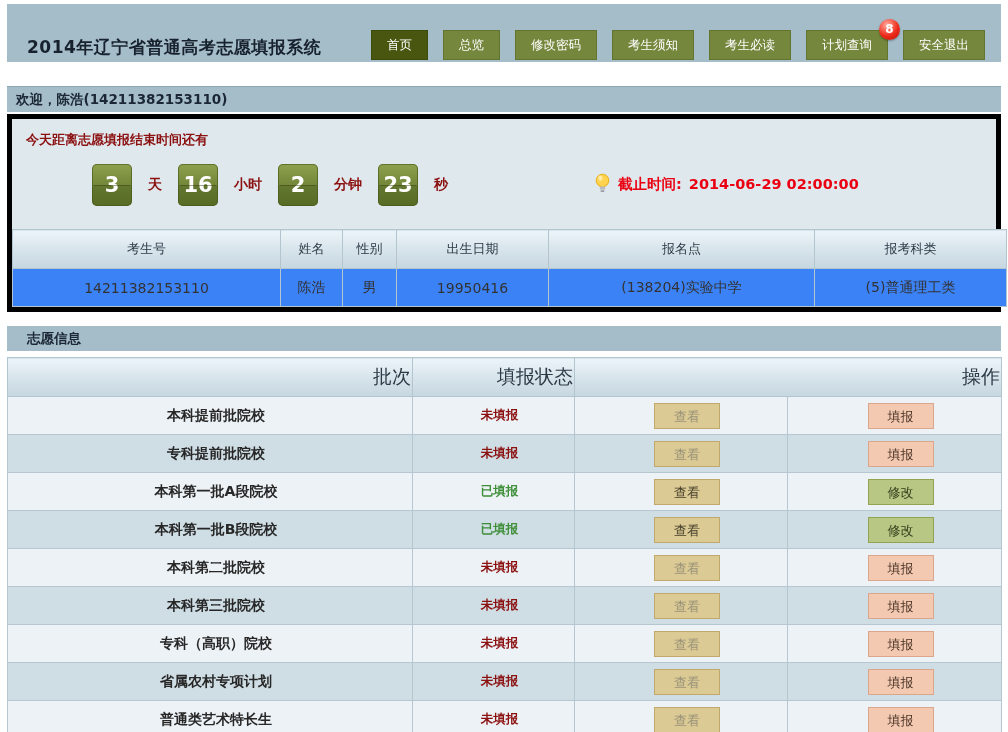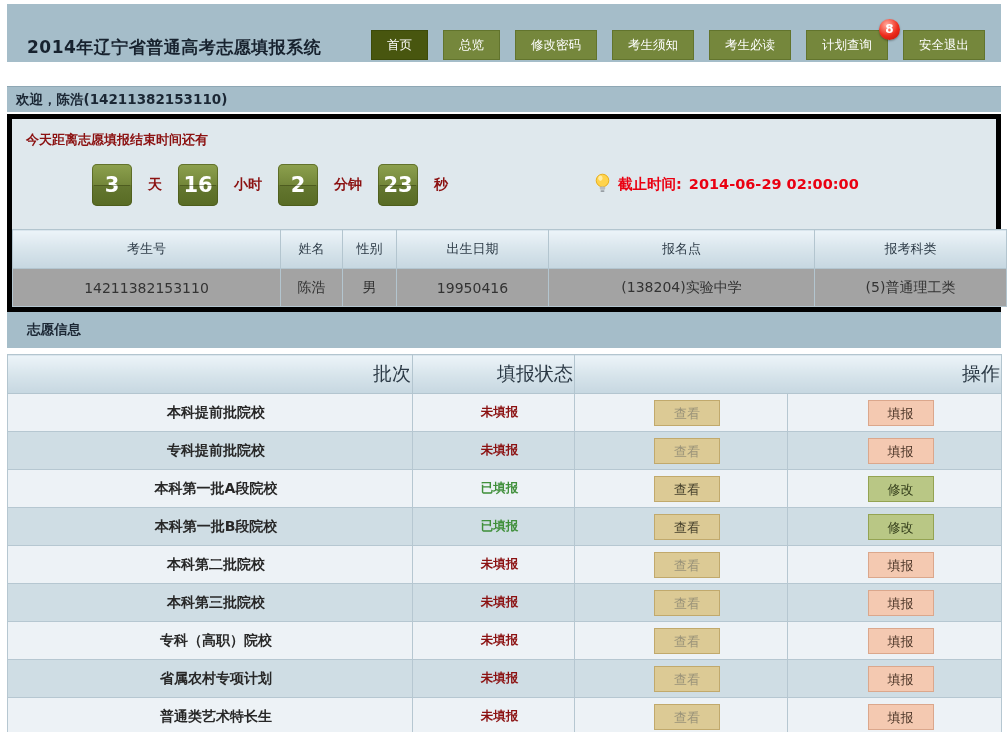--- a/index.html
+++ b/index.html
@@ -53,27 +53,27 @@
   .deadline{
     position:absolute;left:582px;top:24px;display:flex;align-items:center;gap:7px;
     font-size:14.5px;font-weight:bold;color:#ea0011;
   }
   .student-table{width:100%;border-collapse:collapse;margin-top:8px;table-layout:fixed;padding-left:12px;}
   .student-table th{
     height:36px;background:linear-gradient(180deg,#ecf4f9 0%,#d6e3ea 55%,#c6d7e1 100%);
     border:1px solid #b3c5cf;font-size:13px;font-weight:normal;color:#2c3a46;text-align:center;
   }
   .student-table td{
-    height:35px;background:#a3a3a3;border:1px solid #b3c5cf;
+    height:35px;background:#3b82f6;border:1px solid #b3c5cf;
     font-size:14px;color:#333;text-align:center;
   }
 
   
   .section-bar{
-    height:36px;background:#a5bdc9;
+    margin-top:14px;height:25px;background:#a5bdc9;
     display:flex;align-items:center;padding-left:20px;
     font-size:13.5px;font-weight:bold;color:#1b2734;
   }
   .vol-table{width:100%;border-collapse:collapse;margin-top:6px;table-layout:fixed;}
   .vol-table th{
     height:36px;background:linear-gradient(180deg,#ecf4f9 0%,#d6e3ea 55%,#c6d7e1 100%);
     border:1px solid #b3c5cf;font-size:19px;font-weight:normal;color:#2c3a46;text-align:right;
   }
   .vol-table td{height:35px;border:1px solid #b6c7d1;text-align:center;padding-left:13px;}
   .row-light td{background:#edf2f6;}

